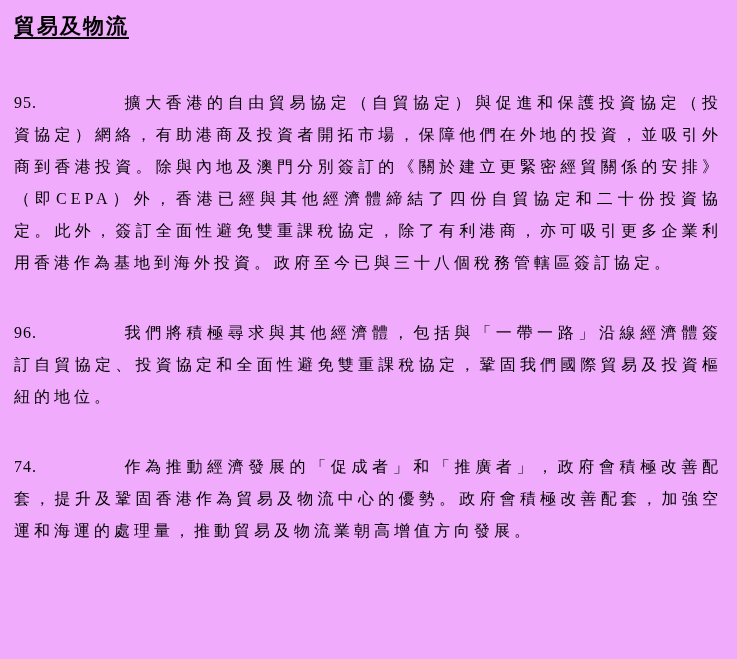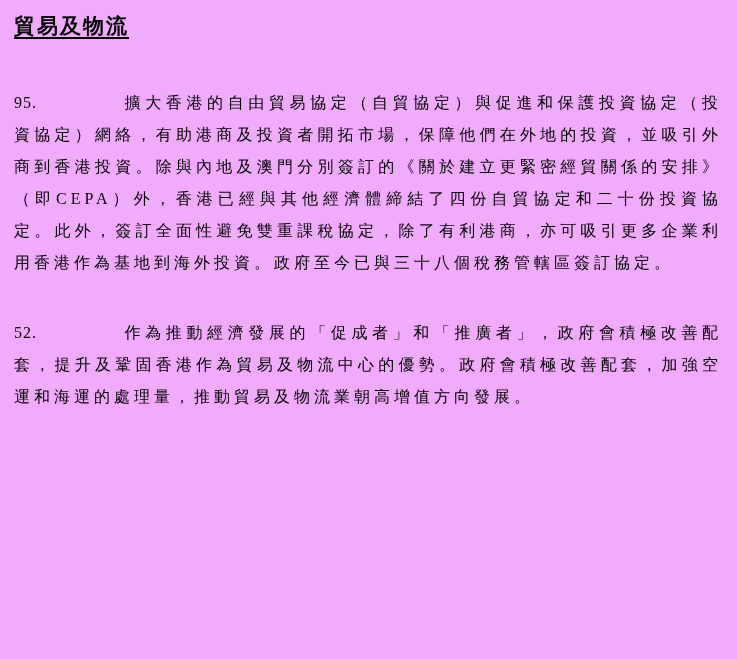--- a/index.html
+++ b/index.html
@@ -46,17 +46,20 @@
 </head>
 <body>
 
 <div class="page">
   <h1 class="heading">貿易及物流</h1>
 
   <div class="para">
     <span class="para-num">95.</span><span>擴大香港的自由貿易協定（自貿協定）與促進和保護投資協定（投資協定）網絡，有助港商及投資者開拓市場，保障他們在外地的投資，並吸引外商到香港投資。除與內地及澳門分別簽訂的《關於建立更緊密經貿關係的安排》（即CEPA）外，香港已經與其他經濟體締結了四份自貿協定和二十份投資協定。此外，簽訂全面性避免雙重課稅協定，除了有利港商，亦可吸引更多企業利用香港作為基地到海外投資。政府至今已與三十八個稅務管轄區簽訂協定。</span>
   </div>
 
+  <div class="para">
+    <span class="para-num">96.</span><span>我們將積極尋求與其他經濟體，包括與「一帶一路」沿線經濟體簽訂自貿協定、投資協定和全面性避免雙重課稅協定，鞏固我們國際貿易及投資樞紐的地位。</span>
+  </div>
 
   <div class="para">
-    <span class="para-num">52.</span><span>作為推動經濟發展的「促成者」和「推廣者」，政府會積極改善配套，提升及鞏固香港作為貿易及物流中心的優勢。政府會積極改善配套，加強空運和海運的處理量，推動貿易及物流業朝高增值方向發展。</span>
+    <span class="para-num">74.</span><span>作為推動經濟發展的「促成者」和「推廣者」，政府會積極改善配套，提升及鞏固香港作為貿易及物流中心的優勢。政府會積極改善配套，加強空運和海運的處理量，推動貿易及物流業朝高增值方向發展。</span>
   </div>
 </div>
 
 </body></html>

